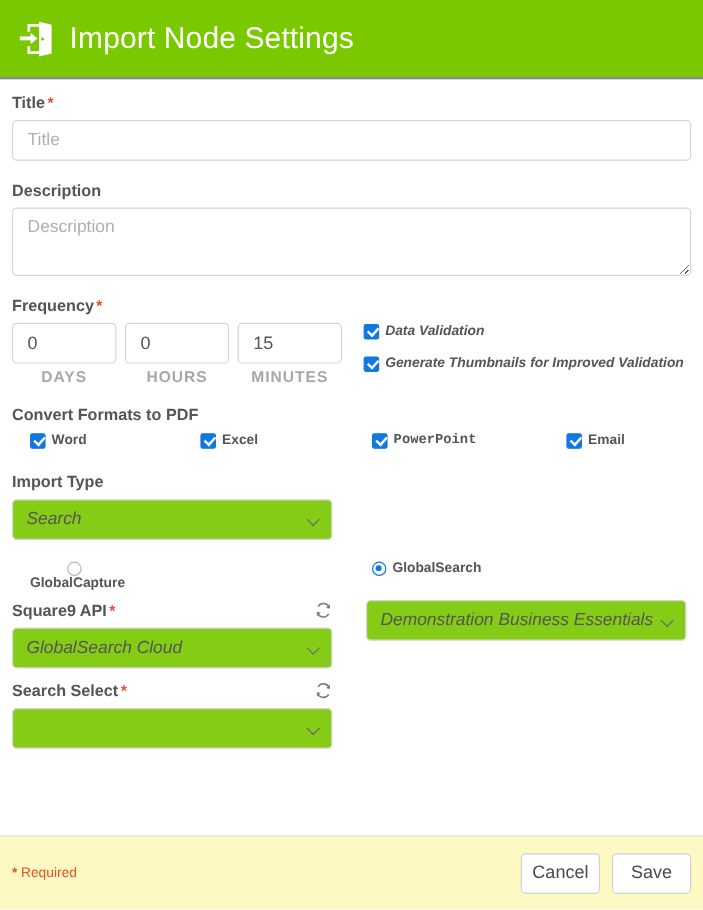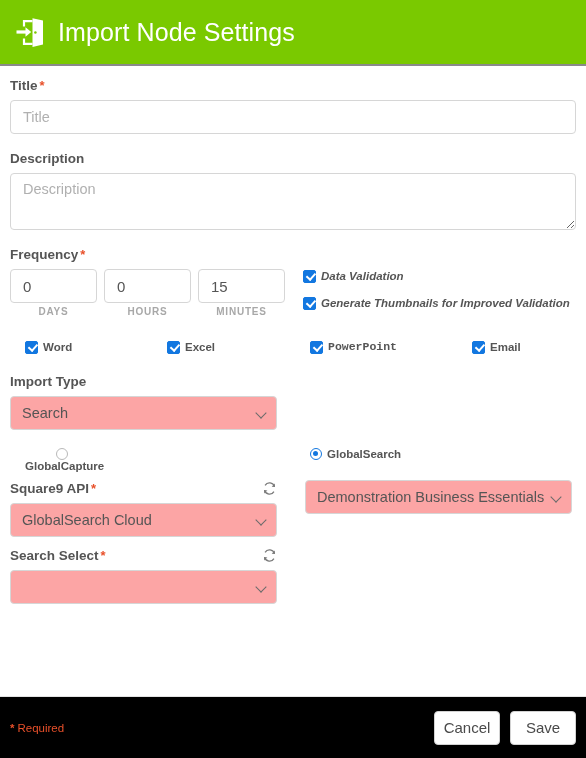--- a/index.html
+++ b/index.html
@@ -107,21 +107,21 @@
     padding: 0 12px;
     font-size: 15px;
     font-family: "Liberation Sans", sans-serif;
     color: #555;
     outline: none;
     background: #fff;
   }
   .freq-unit {
     display: block;
     text-align: center;
-    font-size: 10px;
+    font-size: 13px;
     color: #a8a8a8;
     letter-spacing: 0.8px;
     margin-top: 3px;
     font-weight: bold;
   }
 
   
   .cb-row { display: flex; align-items: center; }
   .cbox {
     width: 13px; height: 13px;
@@ -168,25 +168,26 @@
   
   .select-box {
     width: 100%;
     height: 34px;
     border: 1px solid #d6d6d6;
     border-radius: 4px;
     padding: 0 26px 0 11px;
     font-size: 14.5px;
     font-family: "Liberation Sans", sans-serif;
     color: #555;
-    background: #fca5a5;
+    background: #84cc16;
     outline: none;
     -webkit-appearance: none;
     -moz-appearance: none;
     appearance: none;
+    font-style: italic;
   }
   .select-wrap { position: relative; }
   .select-caret {
     position: absolute;
     right: 11px; top: 13px;
     width: 9px; height: 9px;
     pointer-events: none;
   }
   .select-caret::before {
     content: "";
@@ -256,21 +257,21 @@
   .footer {
     position: absolute;
     left: 0; right: 0;
     bottom: 0;
     height: 62px;
     border-top: 1px solid #e3e3e3;
     display: flex;
     align-items: center;
     justify-content: space-between;
     padding: 0 10px;
-    background: #000000;
+    background: #fef9c3;
   }
   .required-note {
     font-size: 11.5px;
     color: #e8502a;
   }
   .required-note .star { font-weight: bold; margin-right: 3px; }
   .btns { display: flex; gap: 10px; }
   .btn {
     height: 34px;
     min-width: 66px;
@@ -347,20 +348,23 @@
       <div class="cb-row">
         <span class="cbox checked"></span>
         <span class="cb-label">Generate Thumbnails for Improved Validation</span>
       </div>
     </div>
   </div>
 
   <div style="height:17px;"></div>
 
   
+  <label class="field-label">
+    <span>Convert Formats to PDF</span>
+  </label>
   <div class="formats-row">
     <div class="fmt cb-row" style="left:15px;">
       <span class="cbox checked"></span>
       <span class="cb-label">Word</span>
     </div>
     <div class="fmt cb-row" style="left:157px;">
       <span class="cbox checked"></span>
       <span class="cb-label">Excel</span>
     </div>
     <div class="fmt cb-row" style="left:300px;font-family:Liberation Mono, monospace;">

